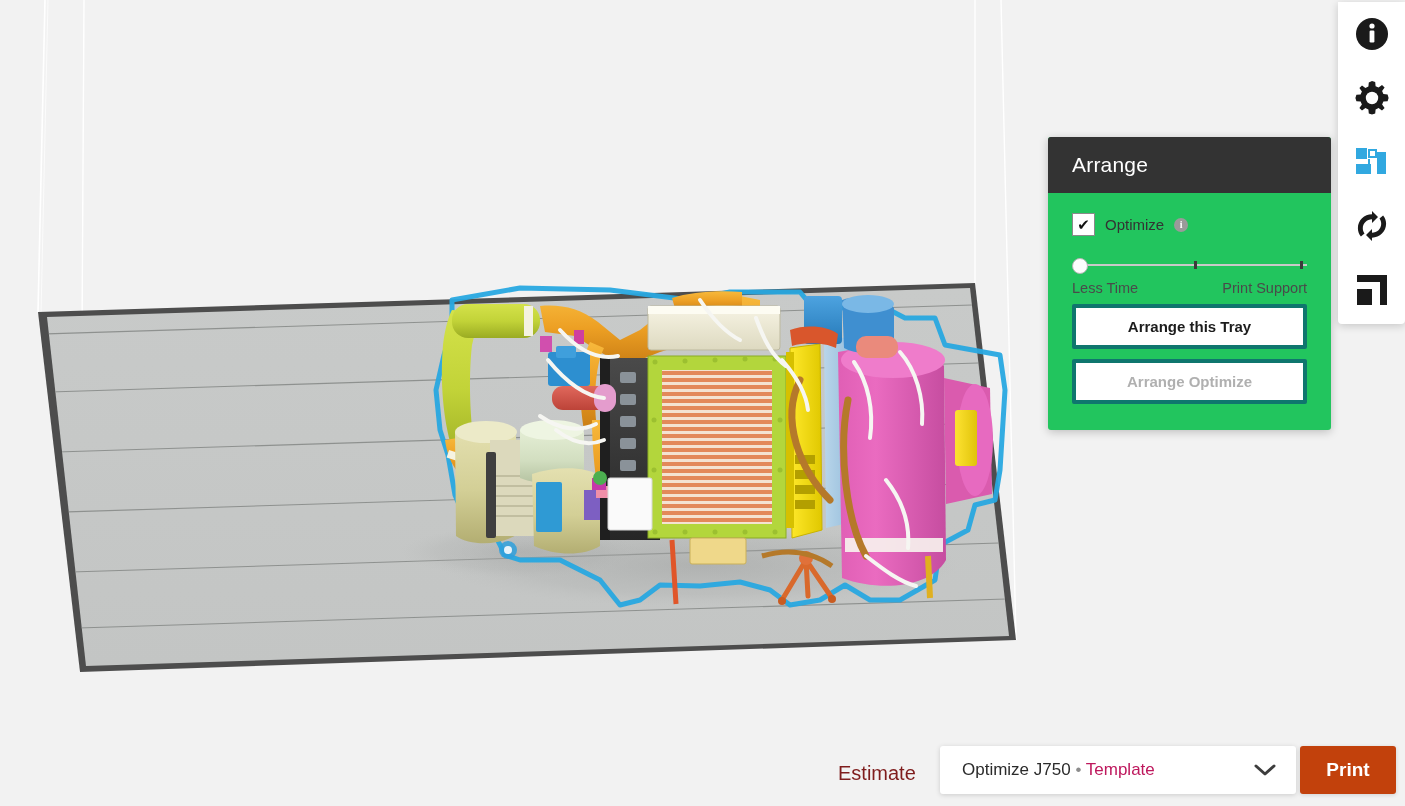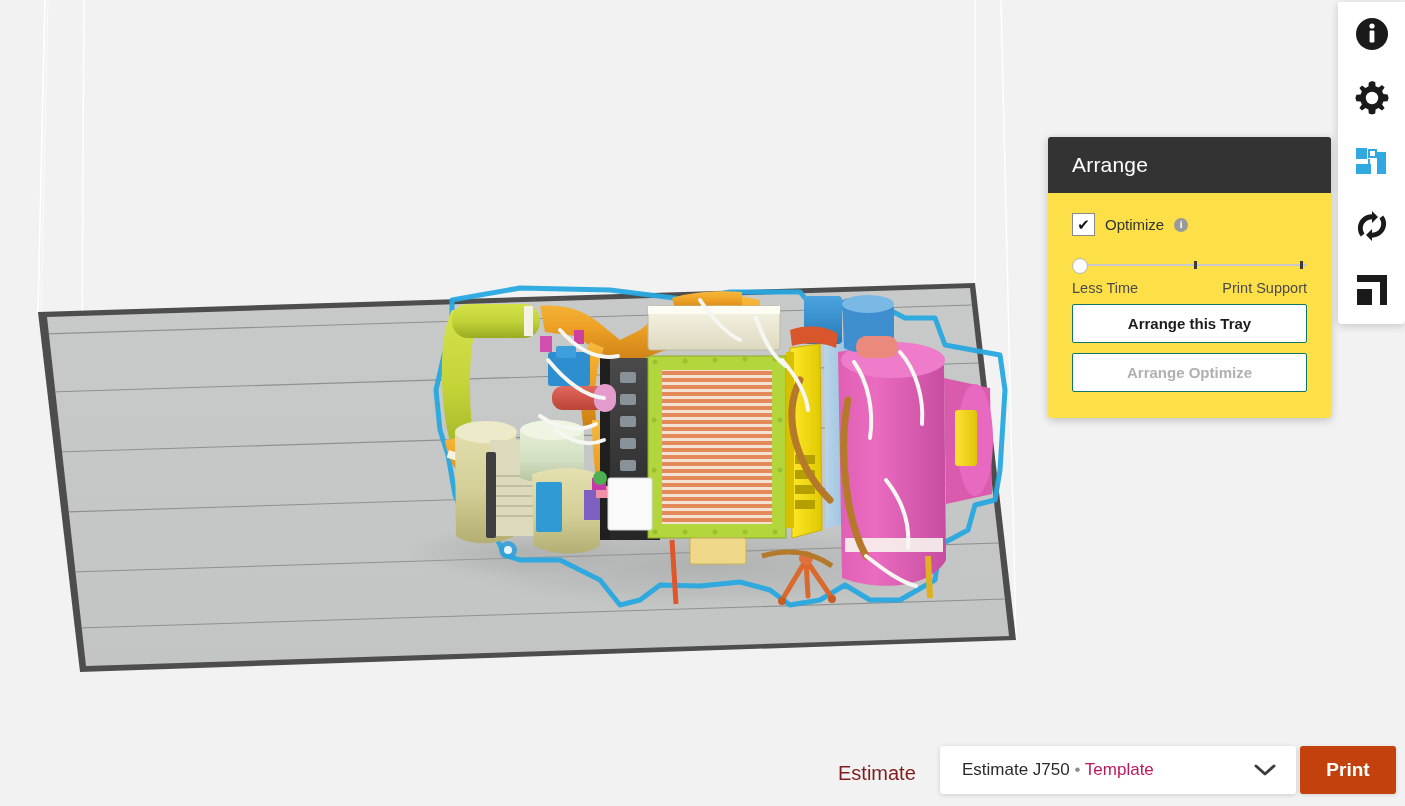--- a/index.html
+++ b/index.html
@@ -13,21 +13,21 @@
 
   
   #viewport{position:absolute;inset:0;background:#f2f2f2;overflow:hidden;}
 
   
   #tray-wrap{position:absolute;left:0;top:0;width:1405px;height:806px;pointer-events:none;}
 
   
   #arrange-panel{
     position:absolute;left:1048px;top:137px;width:283px;
-    background:#fde047;border-radius:3px;
+    background:#22c55e;border-radius:3px;
     box-shadow:0 2px 10px rgba(0,0,0,.22);
     overflow:hidden;
   }
   #arrange-header{
     background:#333333;color:#ffffff;
     padding:16px 0 16px 24px;
     font-size:21px;letter-spacing:.2px;
   }
   #arrange-body{padding:20px 24px 26px 24px;}
   .opt-row{display:flex;align-items:center;gap:10px;margin-bottom:20px;}
@@ -48,21 +48,21 @@
   .slider-tick{position:absolute;top:5px;width:3px;height:8px;background:#3b3b3b;}
   .slider-handle{
     position:absolute;left:0;top:2px;width:14px;height:14px;border-radius:50%;
     background:#fdfdfd;border:1px solid #b5b5b5;cursor:pointer;
   }
   .slider-labels{display:flex;justify-content:space-between;margin-bottom:8px;}
   .slider-labels span{font-size:14.5px;color:#4a4a4a;}
 
   .btn{
     display:block;width:100%;box-sizing:border-box;
-    background:#fff;border:1px solid #0f766e;border-radius:2px;
+    background:#fff;border:4px solid #0f766e;border-radius:2px;
     padding:10px 0;font-size:15px;font-weight:bold;text-align:center;
     font-family:"Liberation Sans",sans-serif;
   }
   .btn-primary{color:#1c1c1c;cursor:pointer;margin-bottom:10px;}
   .btn-disabled{color:#b0b0b0;cursor:default;}
 
   
   #toolbar{
     position:absolute;right:0px;top:2px;width:67px;
     background:#ffffff;border-radius:0 0 4px 4px;
@@ -440,21 +440,21 @@
       <path d="M2 2 L32 2 L32 32 L25 32 L25 9 L2 9 Z" fill="#1a1a1a"></path>
       <rect x="2" y="16" width="15" height="16" fill="#1a1a1a"></rect>
     </svg>
   </div>
 </div>
 
 <div id="estimate-link">Estimate</div>
 
 <div id="printer-select">
   <div class="ps-text">
-    <span class="ps-name">Estimate J750</span>
+    <span class="ps-name">Optimize J750</span>
     <span class="ps-sep">•</span>
     <span class="ps-mode">Template</span>
   </div>
   <div class="ps-chev">
     <svg width="22" height="14" viewBox="0 0 22 14">
       <path d="M2 3 L11 11 L20 3" fill="none" stroke="#3d3d3d" stroke-width="3" stroke-linecap="round" stroke-linejoin="round"></path>
     </svg>
   </div>
 </div>
 

